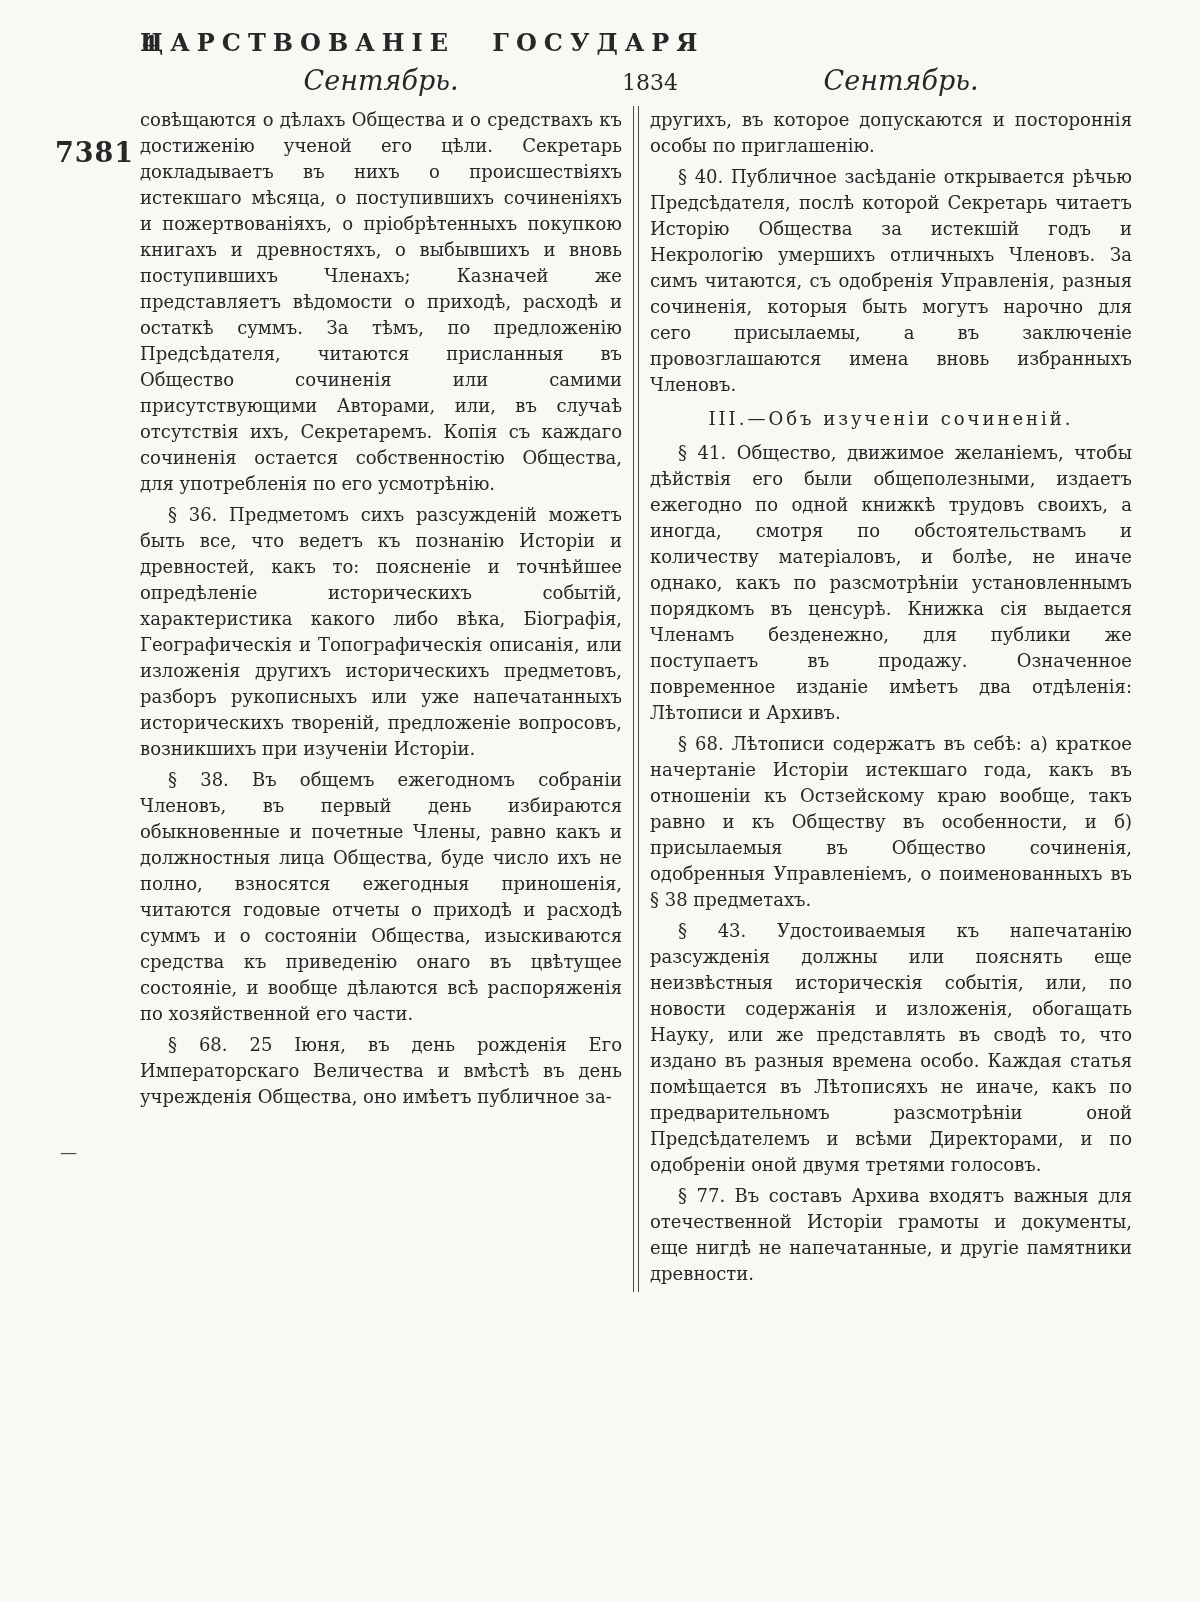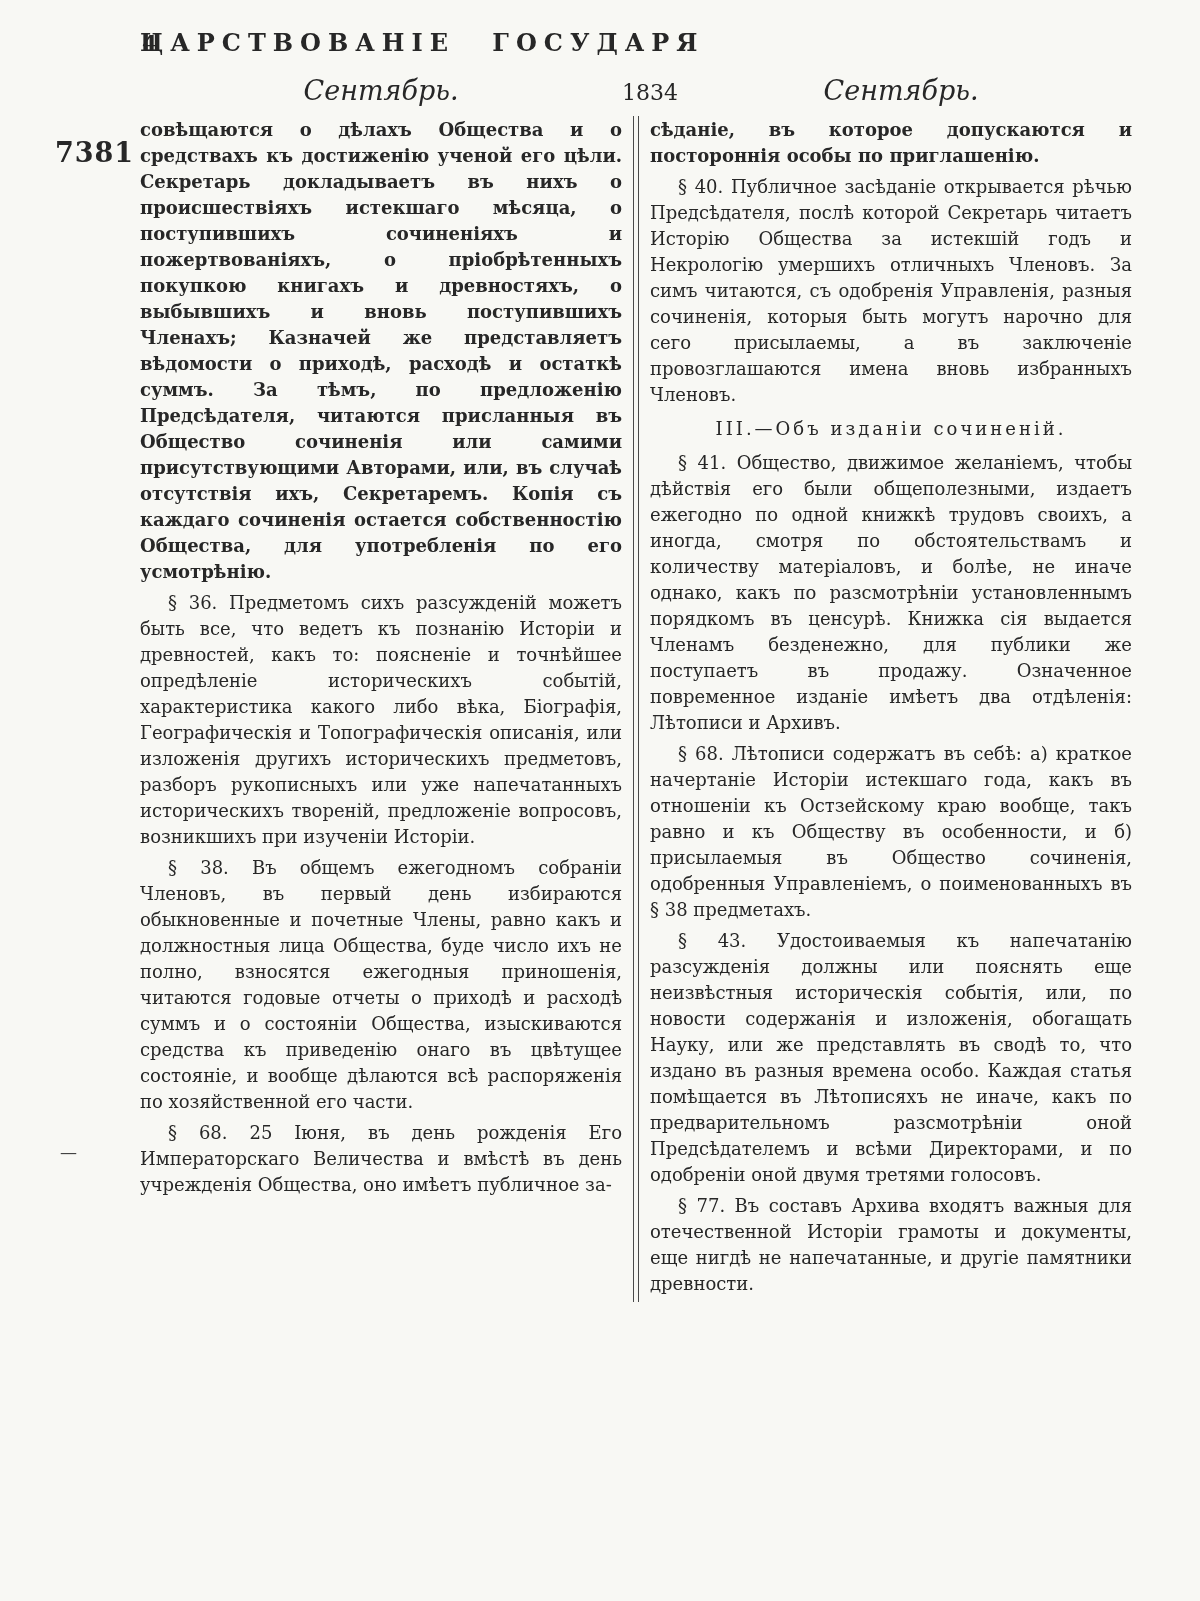--- a/index.html
+++ b/index.html
@@ -32,21 +32,21 @@
   .title {
     margin: 28px 0 0 0;
     font-size: 24px;
     font-weight: bold;
     letter-spacing: 7px;
     word-spacing: 22px;
   }
   .subheader {
     display: flex;
     align-items: baseline;
-    margin-top: 18px;
+    margin-top: 8px;
   }
   .subheader .month {
     width: 482px;
     text-align: center;
     font-style: italic;
     font-size: 27px;
   }
   .subheader .year {
     width: 38px;
     text-align: center;
@@ -85,21 +85,20 @@
     margin: 4px 11px 0 11px;
     border-left: 1px solid #4a4a4a;
     border-right: 1px solid #4a4a4a;
   }
   .para {
     margin: 5px 0;
     text-indent: 28px;
   }
   .para.noindent {
     text-indent: 0;
-    font-weight: bold;
   }
   .para.heading {
     text-indent: 0;
     text-align: center;
     letter-spacing: 3px;
     margin: 8px 0;
   }
 </style>
 </head>
 <body>
@@ -122,23 +121,23 @@
 
     <div class="columns">
       <div class="col" id="left-col">
           <p class="para noindent">совѣщаются о дѣлахъ Общества и о средствахъ къ достиженію ученой его цѣли. Секретарь докладываетъ въ нихъ о происшествіяхъ истекшаго мѣсяца, о поступившихъ сочиненіяхъ и пожертвованіяхъ, о пріобрѣтенныхъ покупкою книгахъ и древностяхъ, о выбывшихъ и вновь поступившихъ Членахъ; Казначей же представляетъ вѣдомости о приходѣ, расходѣ и остаткѣ суммъ. За тѣмъ, по предложенію Предсѣдателя, читаются присланныя въ Общество сочиненія или самими присутствующими Авторами, или, въ случаѣ отсутствія ихъ, Секретаремъ. Копія съ каждаго сочиненія остается собственностію Общества, для употребленія по его усмотрѣнію.</p>
           <p class="para">§ 36. Предметомъ сихъ разсужденій можетъ быть все, что ведетъ къ познанію Исторіи и древностей, какъ то: поясненіе и точнѣйшее опредѣленіе историческихъ событій, характеристика какого либо вѣка, Біографія, Географическія и Топографическія описанія, или изложенія другихъ историческихъ предметовъ, разборъ рукописныхъ или уже напечатанныхъ историческихъ твореній, предложеніе вопросовъ, возникшихъ при изученіи Исторіи.</p>
           <p class="para">§ 38. Въ общемъ ежегодномъ собраніи Членовъ, въ первый день избираются обыкновенные и почетные Члены, равно какъ и должностныя лица Общества, буде число ихъ не полно, взносятся ежегодныя приношенія, читаются годовые отчеты о приходѣ и расходѣ суммъ и о состояніи Общества, изыскиваются средства къ приведенію онаго въ цвѣтущее состояніе, и вообще дѣлаются всѣ распоряженія по хозяйственной его части.</p>
           <p class="para">§ 68. 25 Іюня, въ день рожденія Его Императорскаго Величества и вмѣстѣ въ день учрежденія Общества, оно имѣетъ публичное за-</p>
         </div>
       <div class="divider"></div>
       <div class="col" id="right-col">
-          <p class="para noindent">сѣданіе, въ которое допускаются и постороннія особы по приглашенію.</p>
+          <p class="para noindent">другихъ, въ которое допускаются и постороннія особы по приглашенію.</p>
           <p class="para">§ 40. Публичное засѣданіе открывается рѣчью Предсѣдателя, послѣ которой Секретарь читаетъ Исторію Общества за истекшій годъ и Некрологію умершихъ отличныхъ Членовъ. За симъ читаются, съ одобренія Управленія, разныя сочиненія, которыя быть могутъ нарочно для сего присылаемы, а въ заключеніе провозглашаются имена вновь избранныхъ Членовъ.</p>
-          <p class="para heading">III.—Объ изданіи сочиненій.</p>
+          <p class="para heading">III.—Объ изученіи сочиненій.</p>
           <p class="para">§ 41. Общество, движимое желаніемъ, чтобы дѣйствія его были общеполезными, издаетъ ежегодно по одной книжкѣ трудовъ своихъ, а иногда, смотря по обстоятельствамъ и количеству матеріаловъ, и болѣе, не иначе однако, какъ по разсмотрѣніи установленнымъ порядкомъ въ ценсурѣ. Книжка сія выдается Членамъ безденежно, для публики же поступаетъ въ продажу. Означенное повременное изданіе имѣетъ два отдѣленія: Лѣтописи и Архивъ.</p>
           <p class="para">§ 68. Лѣтописи содержатъ въ себѣ: а) краткое начертаніе Исторіи истекшаго года, какъ въ отношеніи къ Остзейскому краю вообще, такъ равно и къ Обществу въ особенности, и б) присылаемыя въ Общество сочиненія, одобренныя Управленіемъ, о поименованныхъ въ § 38 предметахъ.</p>
           <p class="para">§ 43. Удостоиваемыя къ напечатанію разсужденія должны или пояснять еще неизвѣстныя историческія событія, или, по новости содержанія и изложенія, обогащать Науку, или же представлять въ сводѣ то, что издано въ разныя времена особо. Каждая статья помѣщается въ Лѣтописяхъ не иначе, какъ по предварительномъ разсмотрѣніи оной Предсѣдателемъ и всѣми Директорами, и по одобреніи оной двумя третями голосовъ.</p>
           <p class="para">§ 77. Въ составъ Архива входятъ важныя для отечественной Исторіи грамоты и документы, еще нигдѣ не напечатанные, и другіе памятники древности.</p>
         </div>
     </div>
   </div>
 
 </div>
 

